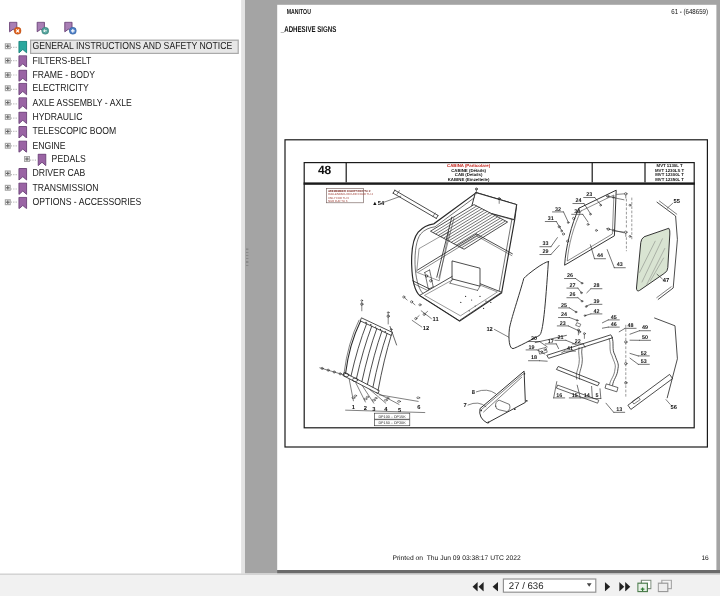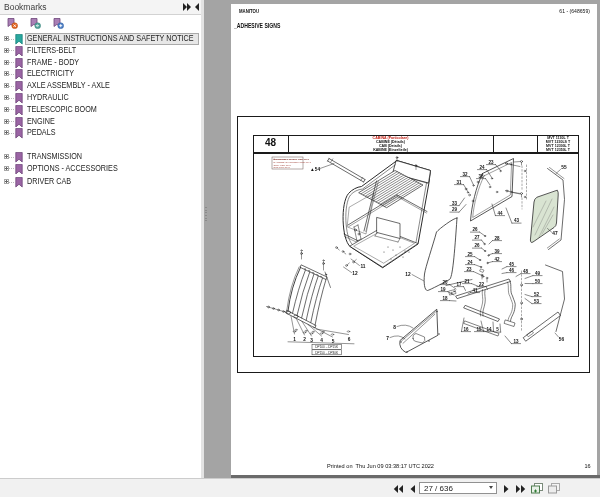--- a/index.html
+++ b/index.html
@@ -464,29 +464,20 @@
   <circle cx="247.5" cy="36" r="0.7"></circle>
           <circle cx="239" cy="43.5" r="0.7"></circle>
   <circle cx="220.5" cy="50.5" r="0.7"></circle>
           <circle cx="215" cy="57.5" r="0.7"></circle>
 </g>
 </g>
 </svg>
 
 <div class="abs" style="left:0;top:0;width:201px;height:481px;background:#fff;">
 
-  <div class="abs" style="left:0;top:0;width:201px;height:14px;background:#f4f4f4;border-bottom:1px solid #d2d2d2;">
-    <div class="abs" style="left:4px;top:2px;font-size:8.5px;color:#3c3c3c;">Bookmarks</div>
-
-    <svg class="abs" style="left:183px;top:3px;" width="17" height="9" viewBox="0 0 17 9">
-      <path d="M0,0 L4,4 L0,8 Z" fill="#222"></path>
-          <path d="M4,0 L8,4 L4,8 Z" fill="#222"></path>
-      <path d="M16,0 L12,4 L16,8 Z" fill="#222"></path>
-    </svg>
-  </div>
 
   <div class="abs" style="left:0;top:15px;width:201px;height:16px;">
 
     <svg class="abs" style="left:7px;top:2.5px;" width="11" height="11" viewBox="0 0 11 11">
       <path d="M1,0.5 h6 v8 l-3,-2.2 L1,8.5 Z" fill="#a97fb5" stroke="#6d4579" stroke-width="0.8"></path>
       <circle cx="7.7" cy="7.7" r="2.9" fill="#e2641f" stroke="#b14c15" stroke-width="0.5"></circle>
       <path d="M6.5,6.5 L8.9,8.9 M8.9,6.5 L6.5,8.9" stroke="#fff" stroke-width="0.9"></path>
     </svg>
 
     <svg class="abs" style="left:30px;top:2.5px;" width="11" height="11" viewBox="0 0 11 11">
@@ -577,31 +568,31 @@
         <div class="abs" style="left:0;top:115.60000000000001px;width:201px;height:11.8px;">
           <div class="abs" style="left:4px;top:3px;width:5px;height:5px;border:1px solid #a8a8a8;box-sizing:border-box;background:#fff;"></div>
           <div class="abs" style="left:5px;top:5px;width:3px;height:1px;background:#666;"></div>
           <div class="abs" style="left:6px;top:4px;width:1px;height:3px;background:#666;"></div>
           <div class="abs" style="left:9px;top:5.5px;width:5px;height:0;border-top:1px dotted #bbb;"></div>
           <svg class="abs" style="left:15px;top:1px;" width="8" height="10.5" viewBox="0 0 8 10.5">
             <path d="M0.8,0.4 h6.4 v9.6 l-3.2,-2.8 L0.8,10 Z" fill="#9a64a4" stroke="#6d4579" stroke-width="0.8"></path>
           </svg>
           <div class="abs" style="left:27px;top:1px;font-size:8.5px;line-height:9.5px;color:#1c1c1c;white-space:nowrap;transform:scaleX(0.85);transform-origin:left top;">ENGINE</div>
         </div>
-        <div class="abs" style="left:0;top:127.4px;width:201px;height:11.8px;">
+        <div class="abs" style="left:16px;top:127.4px;width:201px;height:11.8px;">
           <div class="abs" style="left:4px;top:3px;width:5px;height:5px;border:1px solid #a8a8a8;box-sizing:border-box;background:#fff;"></div>
           <div class="abs" style="left:5px;top:5px;width:3px;height:1px;background:#666;"></div>
           <div class="abs" style="left:6px;top:4px;width:1px;height:3px;background:#666;"></div>
           <div class="abs" style="left:9px;top:5.5px;width:5px;height:0;border-top:1px dotted #bbb;"></div>
           <svg class="abs" style="left:15px;top:1px;" width="8" height="10.5" viewBox="0 0 8 10.5">
             <path d="M0.8,0.4 h6.4 v9.6 l-3.2,-2.8 L0.8,10 Z" fill="#9a64a4" stroke="#6d4579" stroke-width="0.8"></path>
           </svg>
           <div class="abs" style="left:27px;top:1px;font-size:8.5px;line-height:9.5px;color:#1c1c1c;white-space:nowrap;transform:scaleX(0.85);transform-origin:left top;">PEDALS</div>
         </div>
-        <div class="abs" style="left:0;top:139.2px;width:201px;height:11.8px;margin-top:37px;">
+        <div class="abs" style="left:0;top:139.2px;width:201px;height:11.8px;">
           <div class="abs" style="left:4px;top:3px;width:5px;height:5px;border:1px solid #a8a8a8;box-sizing:border-box;background:#fff;"></div>
           <div class="abs" style="left:5px;top:5px;width:3px;height:1px;background:#666;"></div>
           <div class="abs" style="left:6px;top:4px;width:1px;height:3px;background:#666;"></div>
           <div class="abs" style="left:9px;top:5.5px;width:5px;height:0;border-top:1px dotted #bbb;"></div>
           <svg class="abs" style="left:15px;top:1px;" width="8" height="10.5" viewBox="0 0 8 10.5">
             <path d="M0.8,0.4 h6.4 v9.6 l-3.2,-2.8 L0.8,10 Z" fill="#9a64a4" stroke="#6d4579" stroke-width="0.8"></path>
           </svg>
           <div class="abs" style="left:27px;top:1px;font-size:8.5px;line-height:9.5px;color:#1c1c1c;white-space:nowrap;transform:scaleX(0.85);transform-origin:left top;">DRIVER CAB</div>
         </div>
         <div class="abs" style="left:0;top:151px;width:215px;height:11.8px;">

